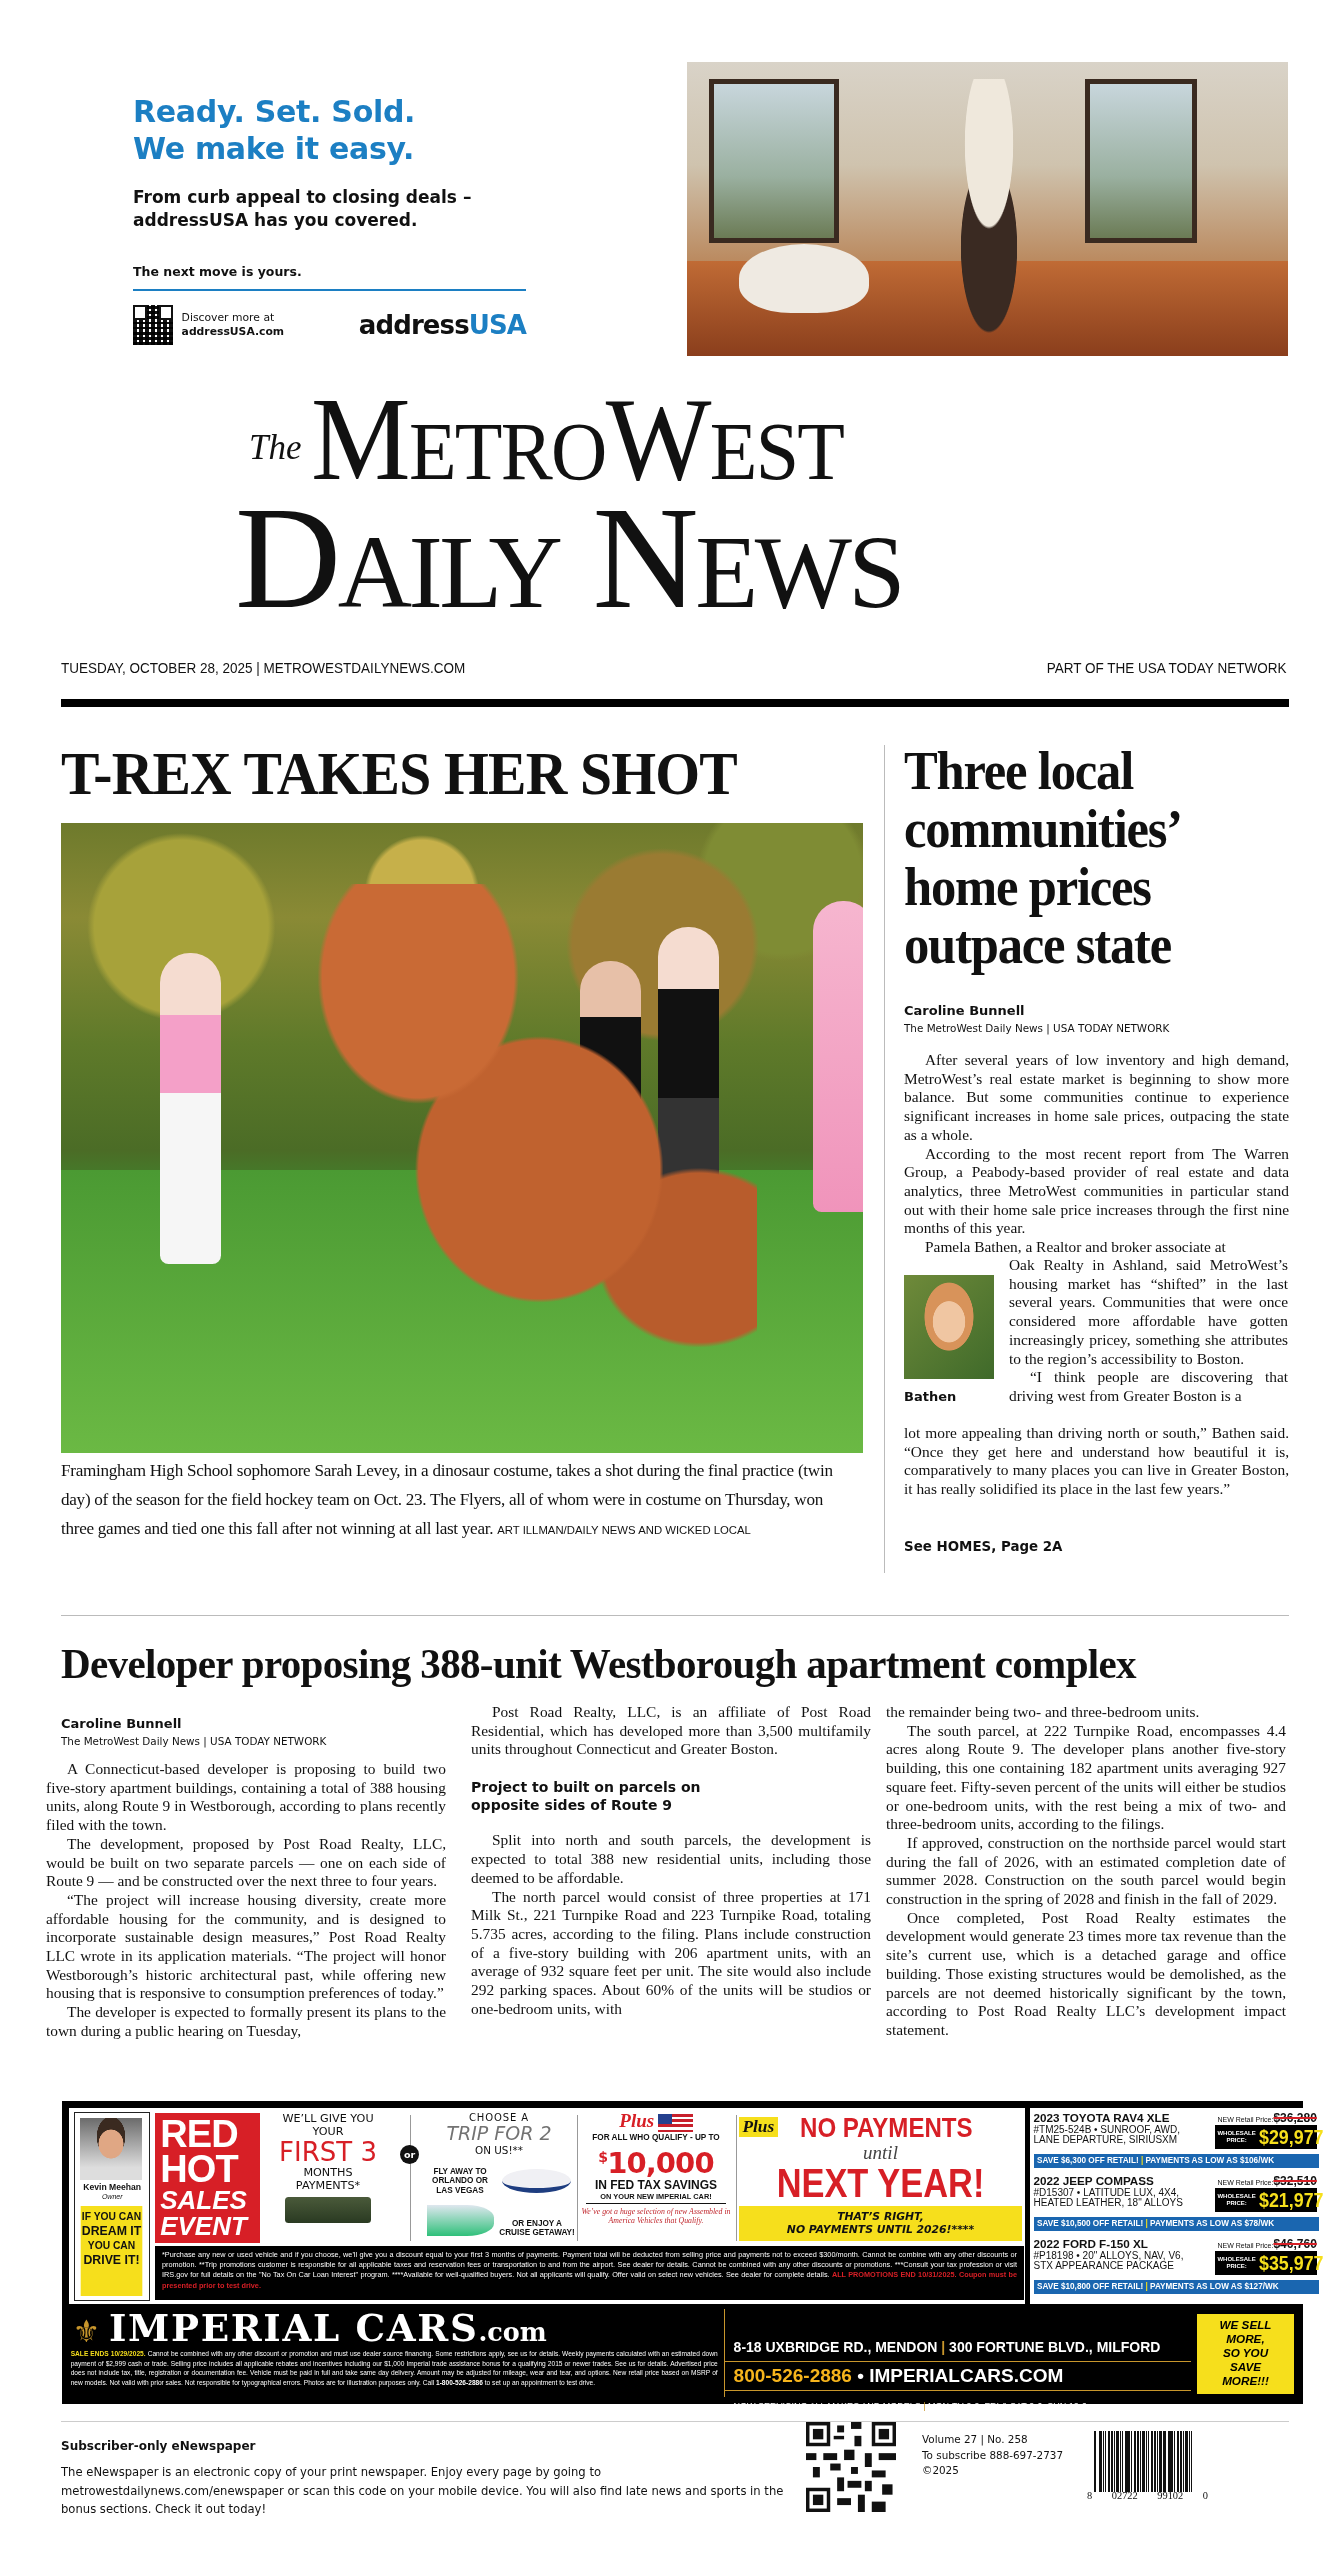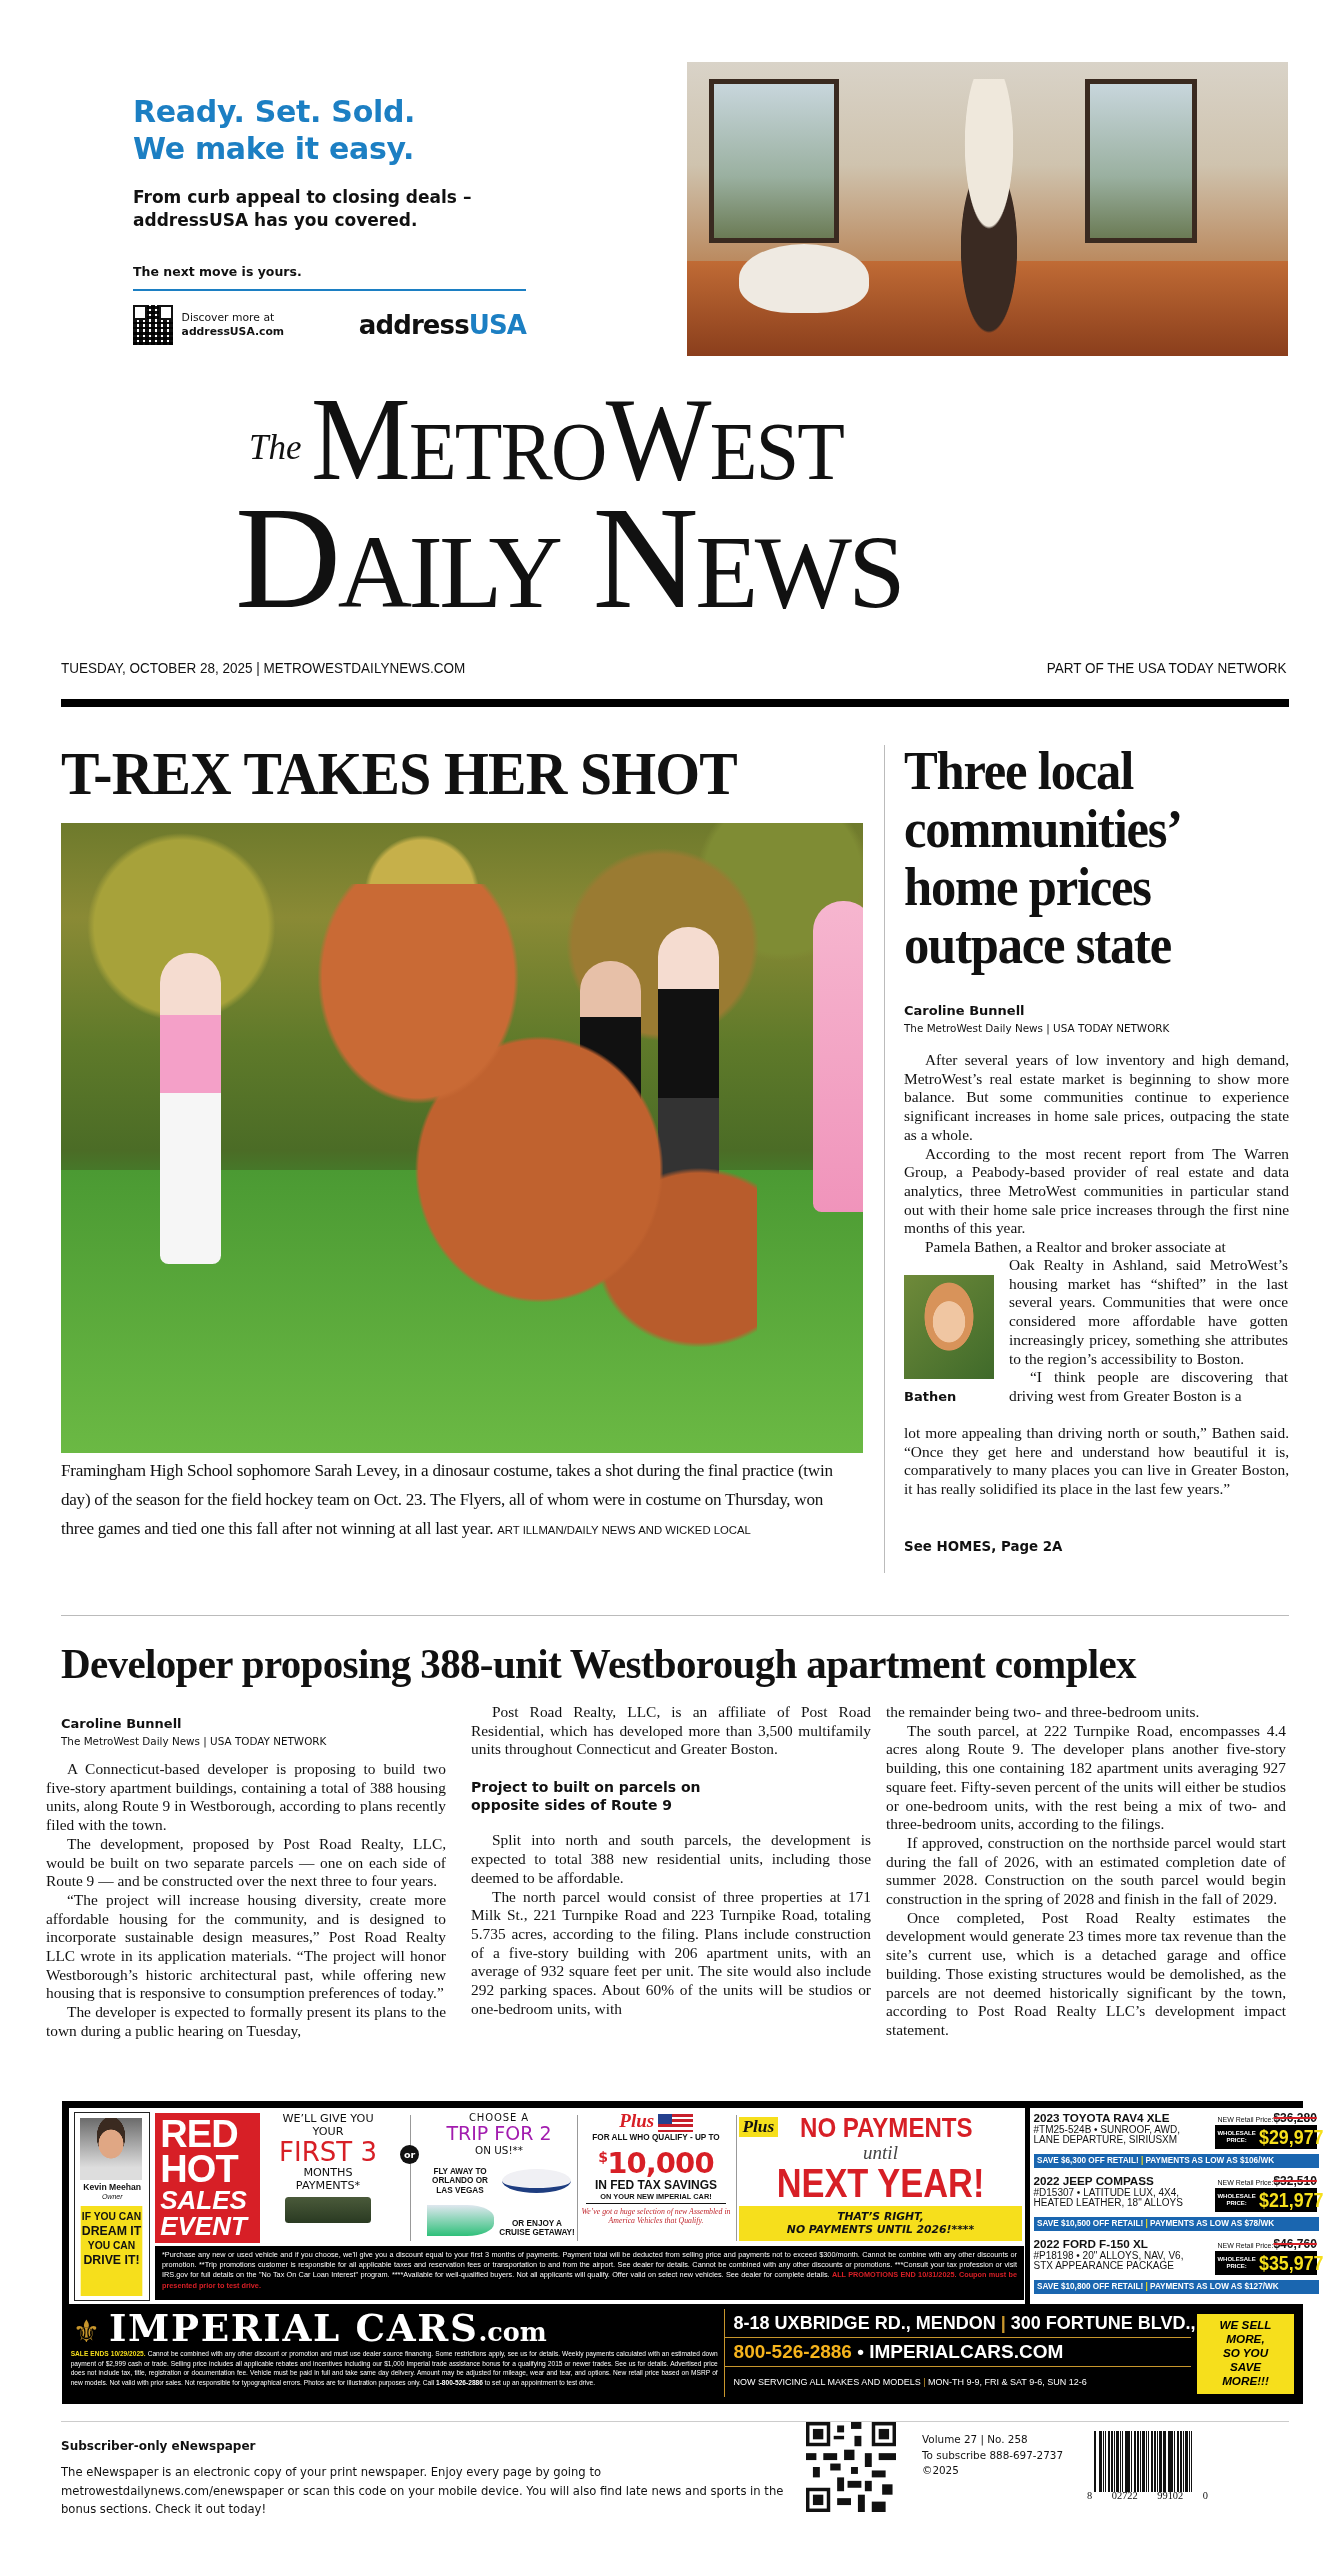--- a/index.html
+++ b/index.html
@@ -100,21 +100,21 @@
   .redhot { position:absolute; left:86px; top:5.2px; width:105px; height:130px; background:#d71f26; color:#fff; font-family:"Liberation Sans",sans-serif; font-weight:bold; padding:3.5px 5.2px; }
   .redhot .l1 { font-size:38px; line-height:35px; letter-spacing:-0.9px; }
   .redhot .l2 { font-size:26px; line-height:26px; font-style:italic; }
   .first3 { position:absolute; left:195px; top:3.5px; width:128px; text-align:center; font-family:"DejaVu Sans",sans-serif; font-size:11.2px; line-height:13px; }
   .first3 .red { color:#d71f26; font-size:26px; line-height:28px; }
   .first3 .cash { margin:5.2px auto 0; width:86px; height:26px; background: linear-gradient(180deg,#4a5a3a,#2a3a22); border-radius:3.5px; }
   .or-badge { position:absolute; left:331px; top:37px; width:19px; height:19px; border-radius:50%; background:#111; color:#fff; font-family:"DejaVu Sans",sans-serif; font-weight:bold; font-size:9.5px; line-height:19px; text-align:center; }
   .vsep { position:absolute; top:7px; width:0.9px; height:126px; background:#999; }
   .trip { position:absolute; left:353px; top:3.5px; width:154px; text-align:center; font-family:"DejaVu Sans",sans-serif; }
   .trip .c { font-size:10px; letter-spacing:0.9px; }
-  .trip .t { color:#a21caf; font-size:19px; line-height:21px; }
+  .trip .t { color:#737373; font-size:19px; line-height:21px;font-style:italic; }
   .trip .o { font-size:10.4px; }
   .trip .f { font-family:"Liberation Sans",sans-serif; font-weight:bold; font-size:8.2px; line-height:9.5px; position:absolute; left:3.5px; top:55px; text-align:center; width:69px; }
   .trip .plane { position:absolute; left:80px; top:57px; width:69px; height:24px; background:#f0f0f4; border-radius:50%; border-bottom:5.2px solid #1e3d80; }
   .trip .ship { position:absolute; left:5.2px; top:93px; width:67px; height:31px; background:linear-gradient(180deg,#dfe7ef,#2fc07a); border-radius: 0 40% 40% 0; }
   .trip .e { font-family:"Liberation Sans",sans-serif; font-weight:bold; font-size:8.2px; line-height:9.5px; position:absolute; left:76px; top:107px; width:78px; text-align:center; }
   .tax { position:absolute; left:510px; top:1.7px; width:154px; text-align:center; }
   .tax .plus { font-family:"Liberation Serif",serif; font-style:italic; font-weight:bold; color:#d71f26; font-size:19px; }
   .tax .flag { display:inline-block; width:35px; height:19px; background: repeating-linear-gradient(180deg,#c8202c 0 2.6px,#fff 2.6px 5.2px); position:relative; vertical-align:middle; }
   .tax .flag::before { content:""; position:absolute; left:0; top:0; width:14.7px; height:10.4px; background:#24408e; }
   .tax .q { font-family:"Liberation Sans",sans-serif; font-weight:bold; font-size:8.2px; }
@@ -145,21 +145,21 @@
   .brand { position:absolute; left:7px; top:208px; width:650px; height:88px; }
   .brand .fleur { position:absolute; left:3.5px; top:5.2px; color:#c8962c; font-size:31px; line-height:35px; }
   .brand .logo { position:absolute; left:40px; top:0; color:#fff; font-family:"DejaVu Serif",serif; font-weight:bold; font-size:38px; line-height:38px; letter-spacing:1.7px; transform:scaleX(0.98); transform-origin:left; white-space:nowrap; }
   .brand .logo small { font-size:26px; letter-spacing:0; }
   .brand .legal { position:absolute; left:1.7px; top:40px; width:647px; color:#fff; font-family:"Liberation Sans",sans-serif; font-size:6.6px; line-height:9.5px; text-align:justify; }
   .brand .legal .y { color:#f6df1c; font-weight:bold; }
   .brand .legal b { color:#fff; }
   .contact { position:absolute; left:662px; top:208px; width:467px; height:88px; border-left:1.3px solid #c8962c; }
   .contact .row { height:29px; border-bottom:1.3px solid #c8962c; color:#fff; font-family:"Liberation Sans",sans-serif; padding-left:8.6px; display:flex; align-items:center; white-space:nowrap; }
   .contact .row:last-child { border-bottom:none; }
-  .contact .r1 { font-weight:bold; font-size:18px; }
+  .contact .r1 { font-weight:bold; font-size:14px;margin-top:24px; }
   .contact .r2 { font-size:19px; font-weight:bold; }
   .contact .r2 .ph { color:#f6b41c; }
   .contact .r3 { font-size:9px; }
   .contact .bar { color:#c8962c; }
   .wesell { position:absolute; left:1135px; top:213px; width:97px; height:80px; background:#f6df1c; color:#000; font-family:"Liberation Sans",sans-serif; font-weight:bold; font-style:italic; font-size:11.7px; line-height:14px; text-align:center; padding-top:3.5px; }
 
   
   .foot-rule { left: 61px; top: 2421px; width: 1228px; height: 0.9px; background: #ccc; }
   .sub-title { left: 61px; top: 2439px; font-family: "DejaVu Sans", sans-serif; font-weight: bold; font-size: 12px; }
   .sub-body { left: 61px; top: 2463px; width: 726px; font-family: "DejaVu Sans", sans-serif; font-size: 11.6px; line-height: 18.6px; }

